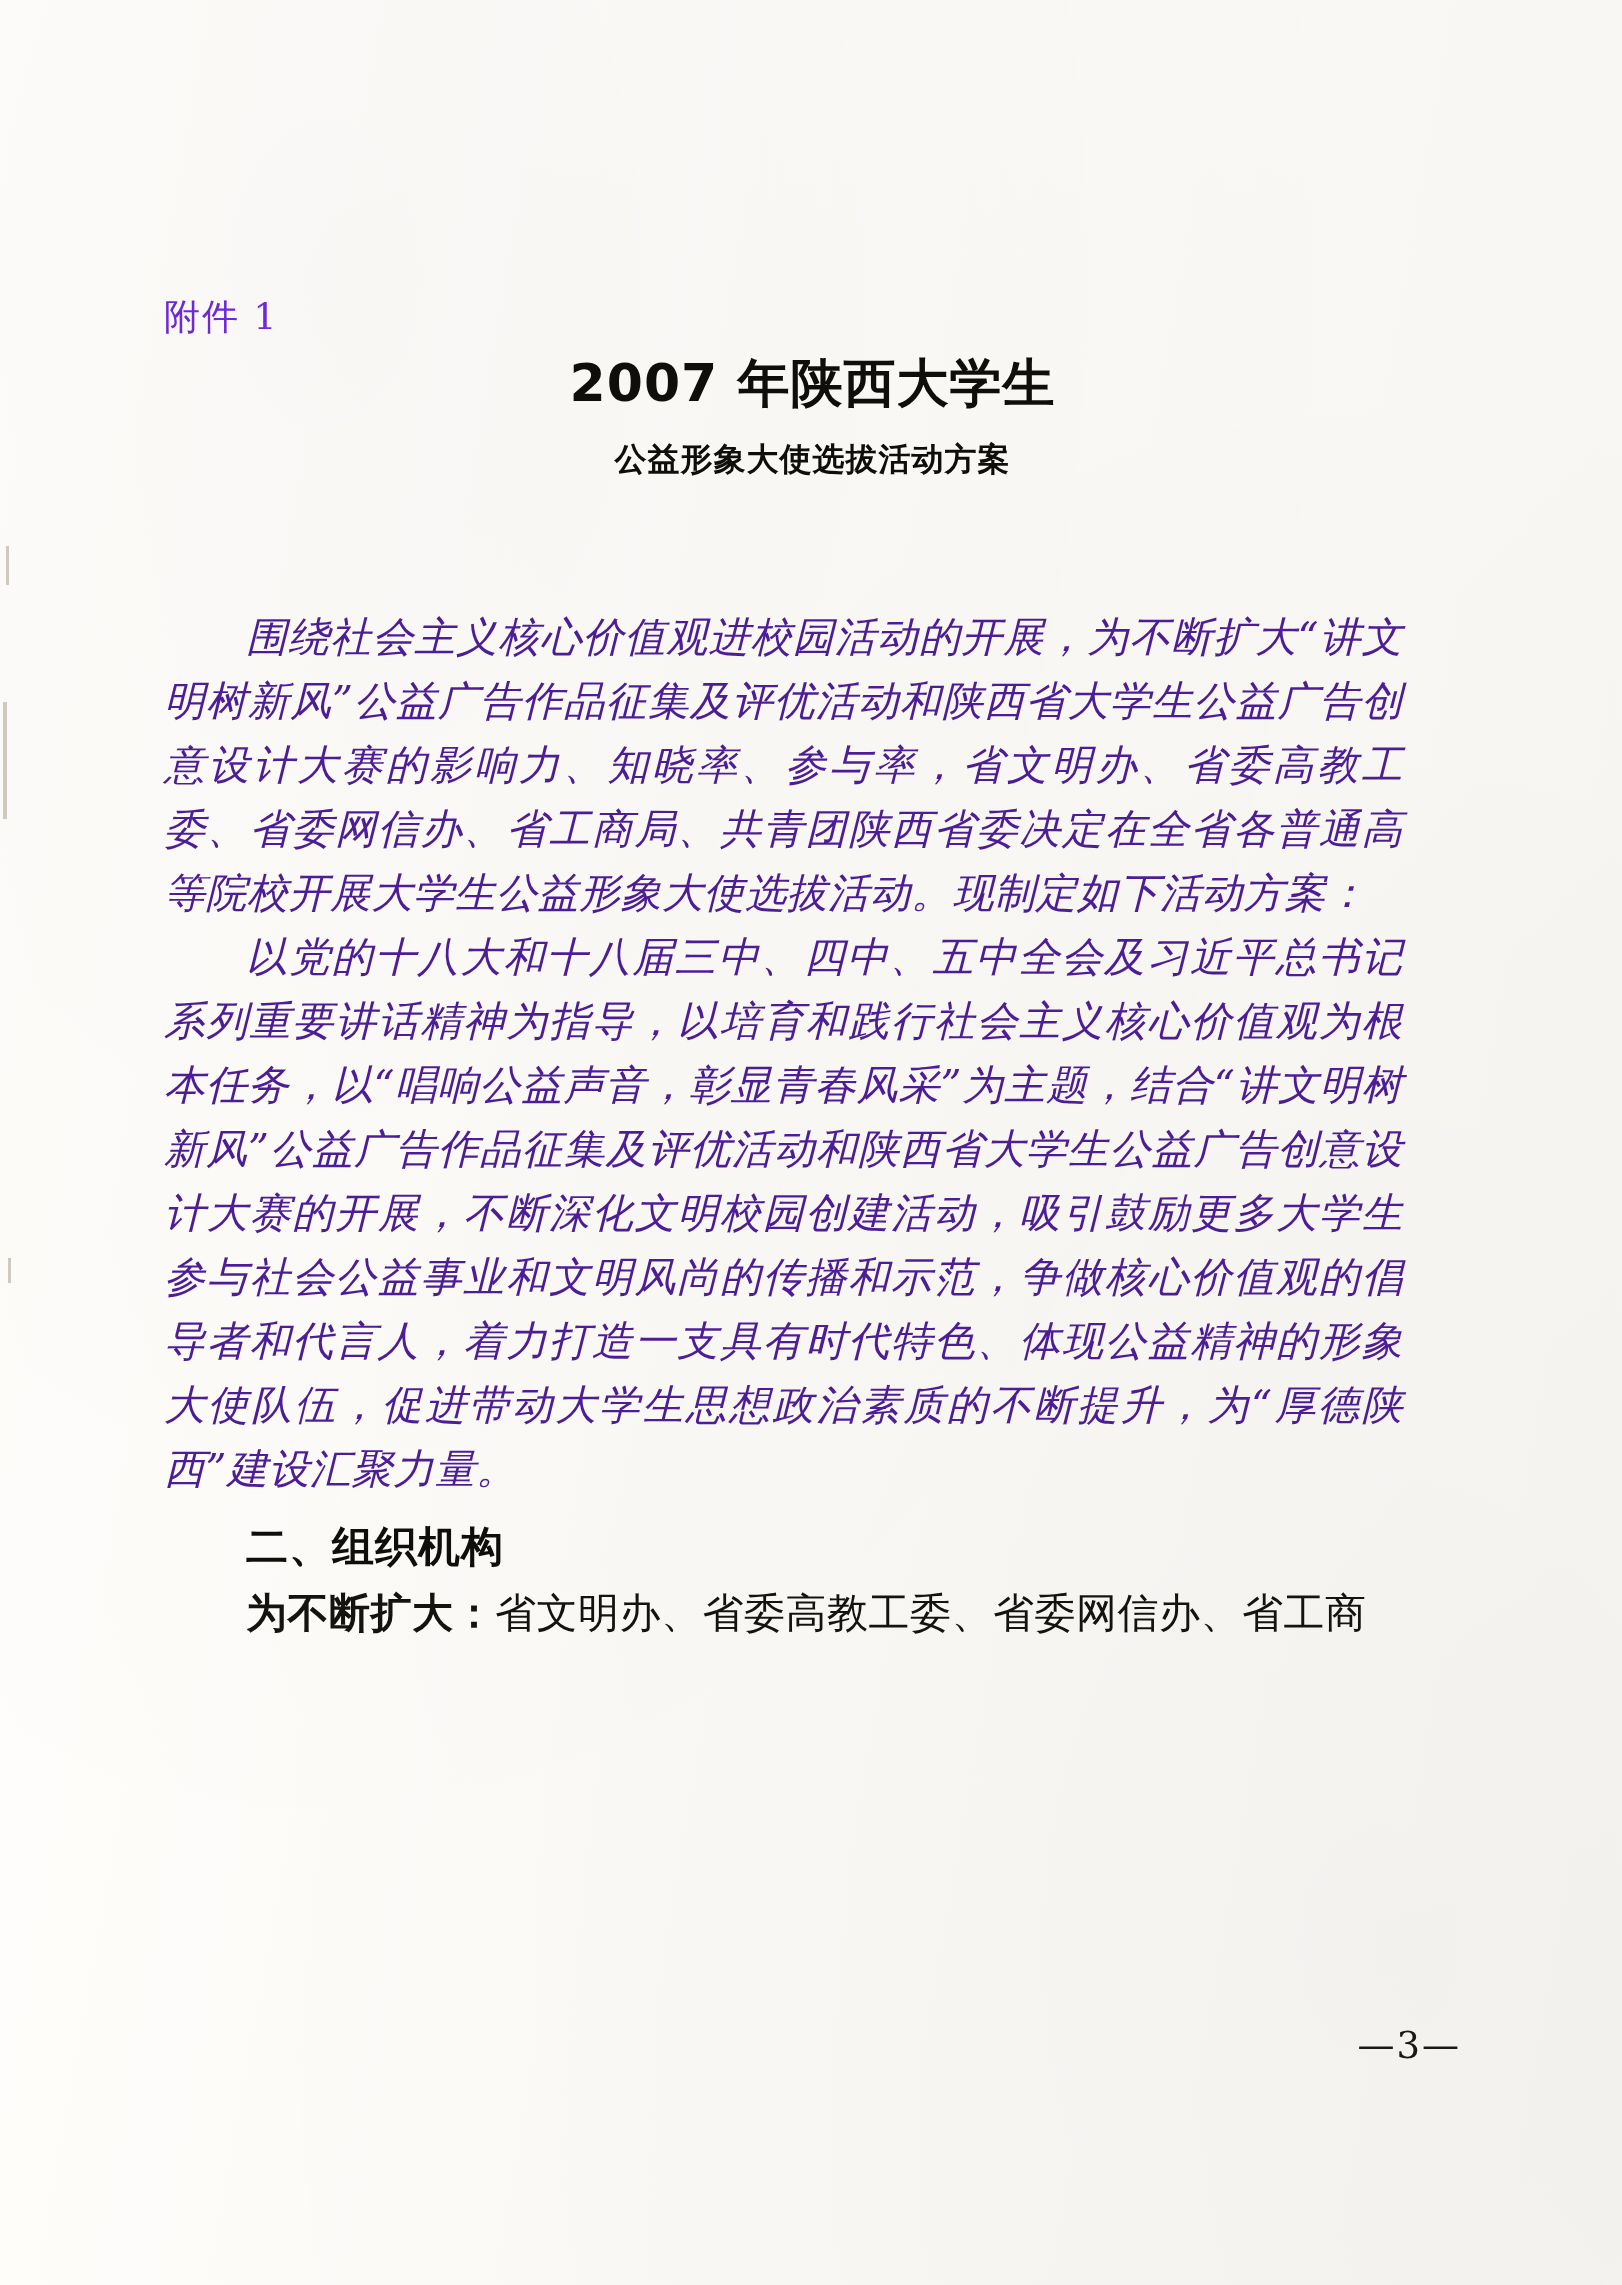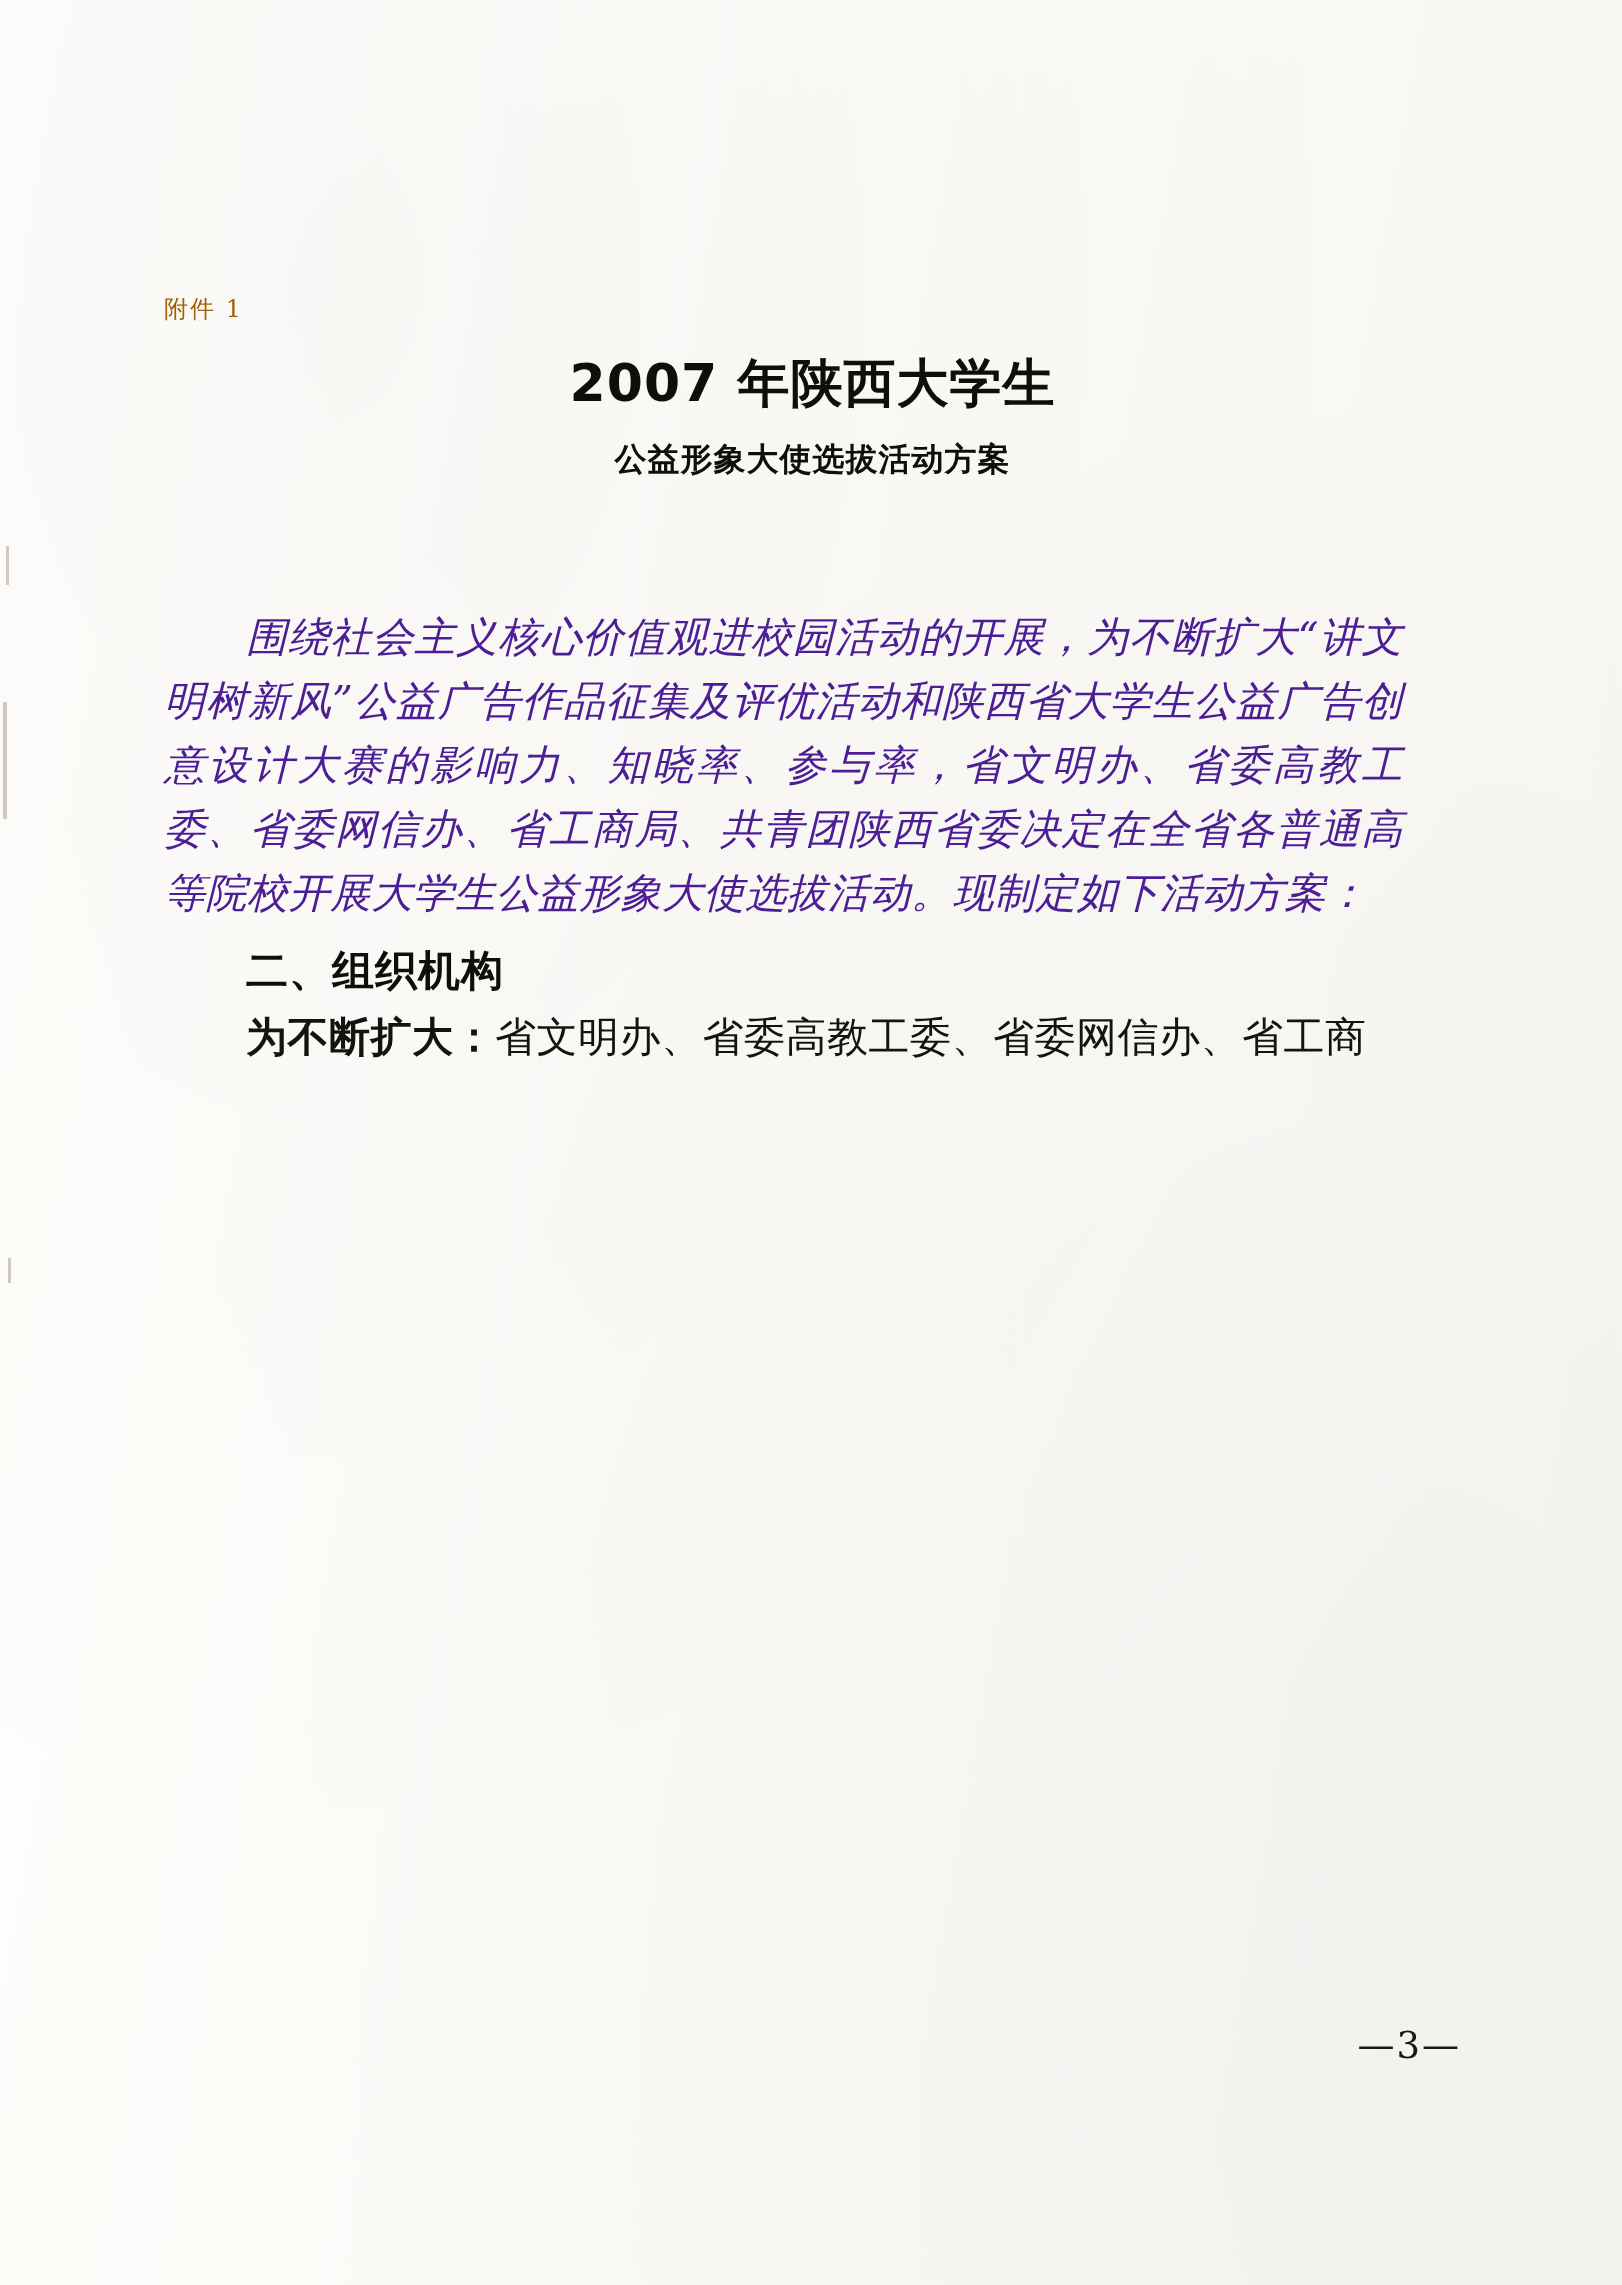--- a/index.html
+++ b/index.html
@@ -43,24 +43,24 @@
     position: absolute;
     left: 164px;
     top: 0;
     width: 1297px;
     height: 100%;
   }
   .attach-label {
     position: absolute;
     top: 293px;
     left: 0;
-    font-size: 24px;
+    font-size: 36px;
     letter-spacing: 2px;
     font-family: "DejaVu Serif", serif;
-    color: #a16207;
+    color: #6d28d9;
   }
   .doc-title {
     position: absolute;
     top: 346px;
     left: 0;
     width: 1297px;
     text-align: center;
     font-family: "DejaVu Sans", sans-serif;
     font-weight: bold;
     color: #100e0b;
@@ -144,20 +144,21 @@
     <div class="doc-title">
       <div class="line1">2007 年陕西大学生</div>
       <div class="line2">公益形象大使选拔活动方案</div>
     </div>
 
     <div class="body-block">
 
       <p class="para">围绕社会主义核心价值观进校园活动的开展，为不断扩大“讲文明树新风”公益广告作品征集及评优活动和陕西省大学生公益广告创意设计大赛的影响力、知晓率、参与率，省文明办、省委高教工委、省委网信办、省工商局、共青团陕西省委决定在全省各普通高等院校开展大学生公益形象大使选拔活动。现制定如下活动方案：</p>
 
 
+      <p class="para">以党的十八大和十八届三中、四中、五中全会及习近平总书记系列重要讲话精神为指导，以培育和践行社会主义核心价值观为根本任务，以“唱响公益声音，彰显青春风采”为主题，结合“讲文明树新风”公益广告作品征集及评优活动和陕西省大学生公益广告创意设计大赛的开展，不断深化文明校园创建活动，吸引鼓励更多大学生参与社会公益事业和文明风尚的传播和示范，争做核心价值观的倡导者和代言人，着力打造一支具有时代特色、体现公益精神的形象大使队伍，促进带动大学生思想政治素质的不断提升，为“厚德陕西”建设汇聚力量。</p>
 
       <p class="heading">二、组织机构</p>
 
       <p class="para-strong-lead">
         <b>为不断扩大：</b><span>省文明办、省委高教工委、省委网信办、省工商</span>
       </p>
 
     </div>
 
     <div class="page-number">—3—</div>

